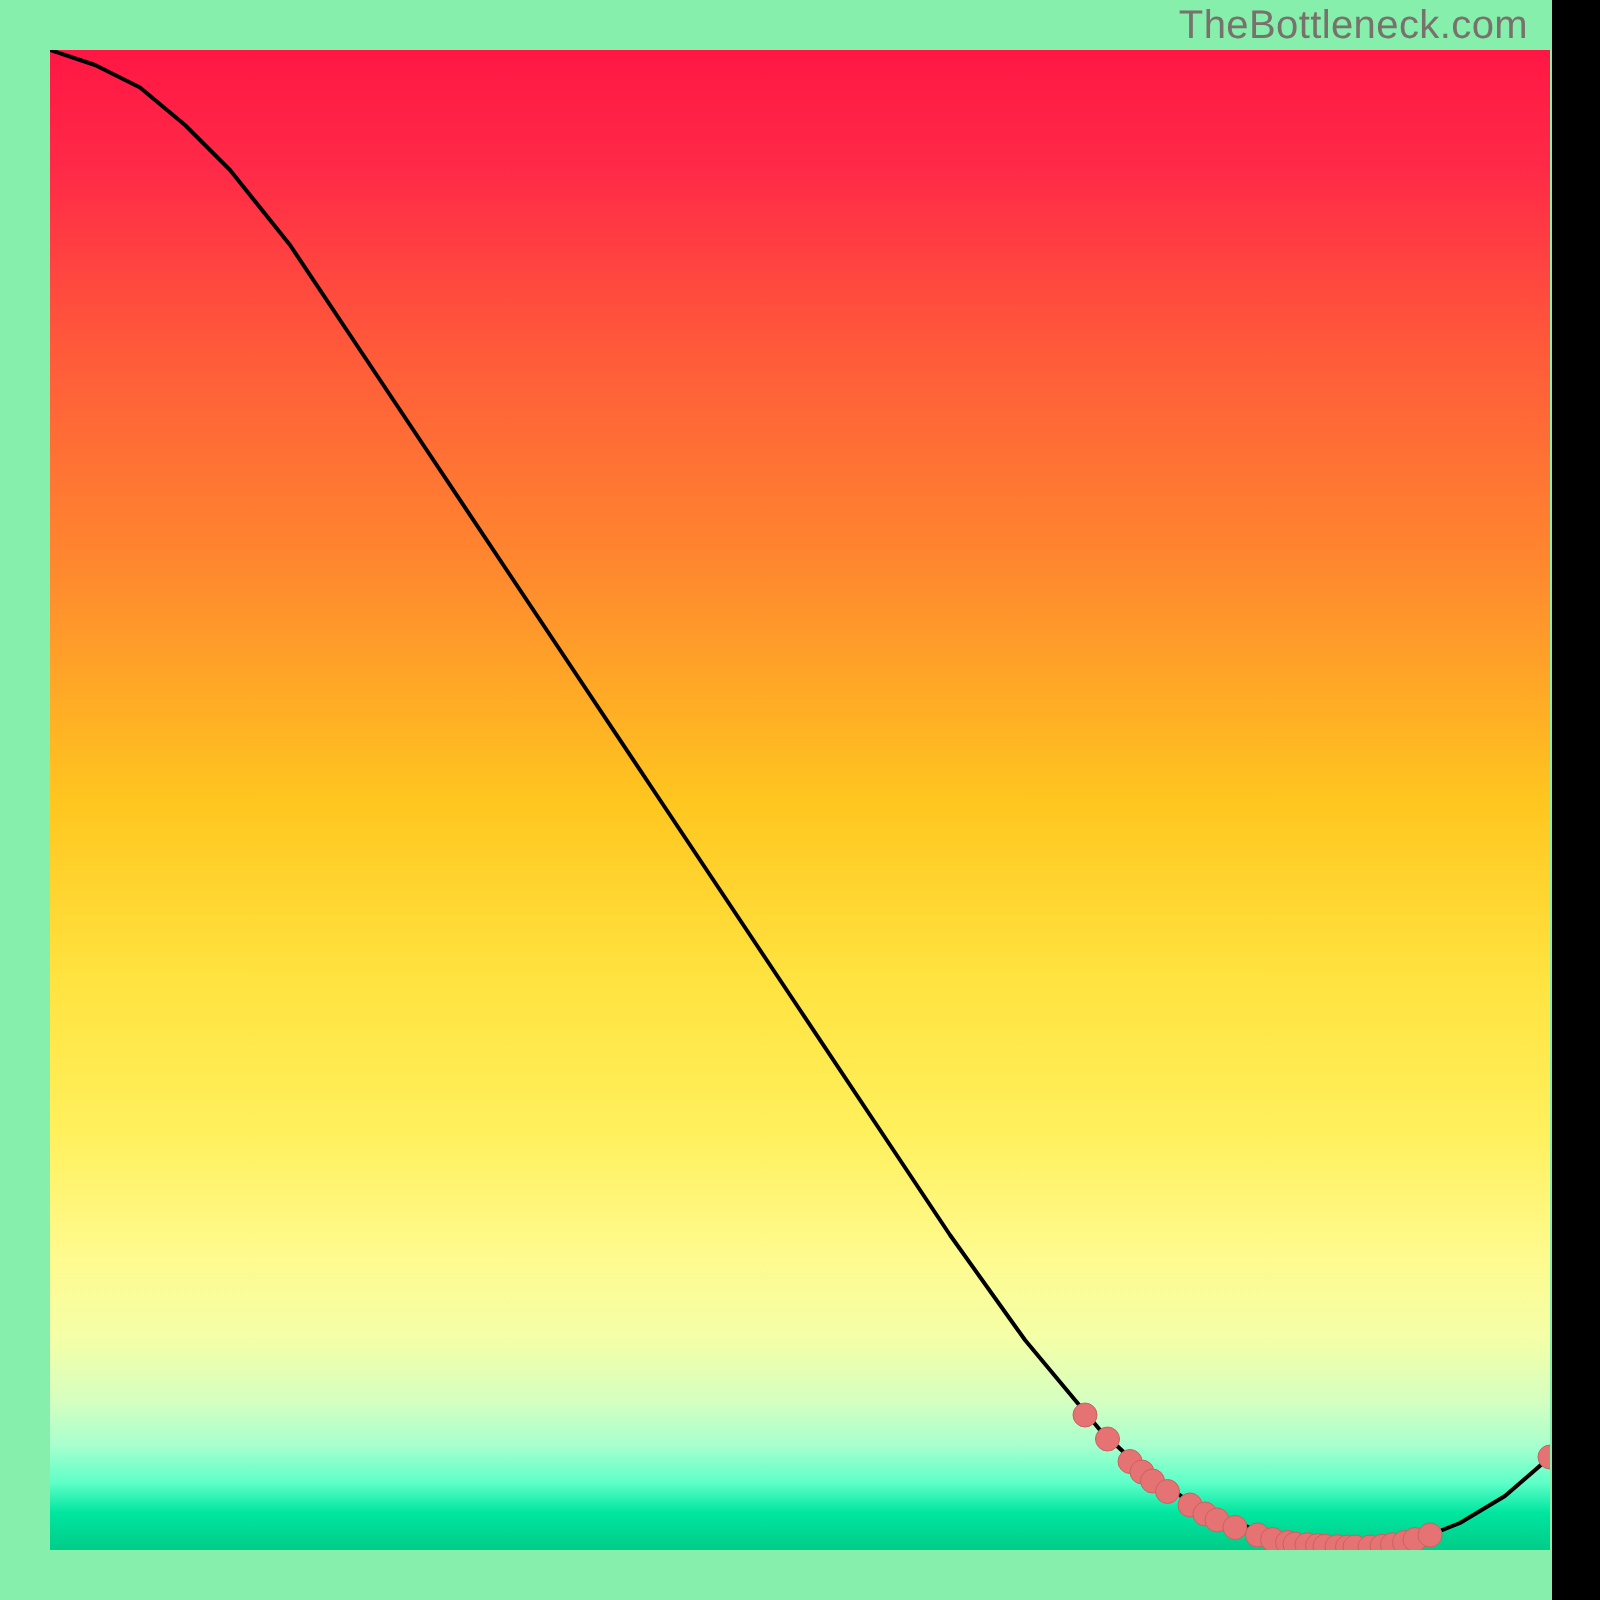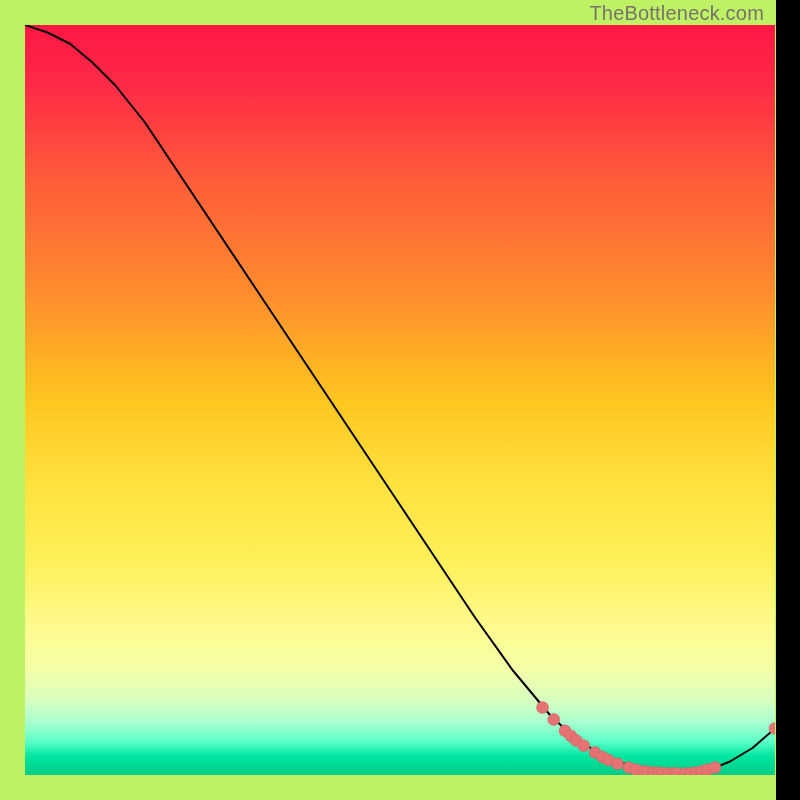--- a/index.html
+++ b/index.html
@@ -7,21 +7,21 @@
     padding: 0;
     width: 800px;
     height: 800px;
     background: #000;
     overflow: hidden;
   }
   .wrap {
     position: relative;
     width: 776px;
     height: 800px;
-    background: #bef264;
+    background: #86efac;
   }
   .attribution {
     position: absolute;
     top: 2px;
     right: 12px;
     font-family: Arial, Helvetica, sans-serif;
     font-size: 20px;
     color: #78716c;
     letter-spacing: 0.2px;
   }

